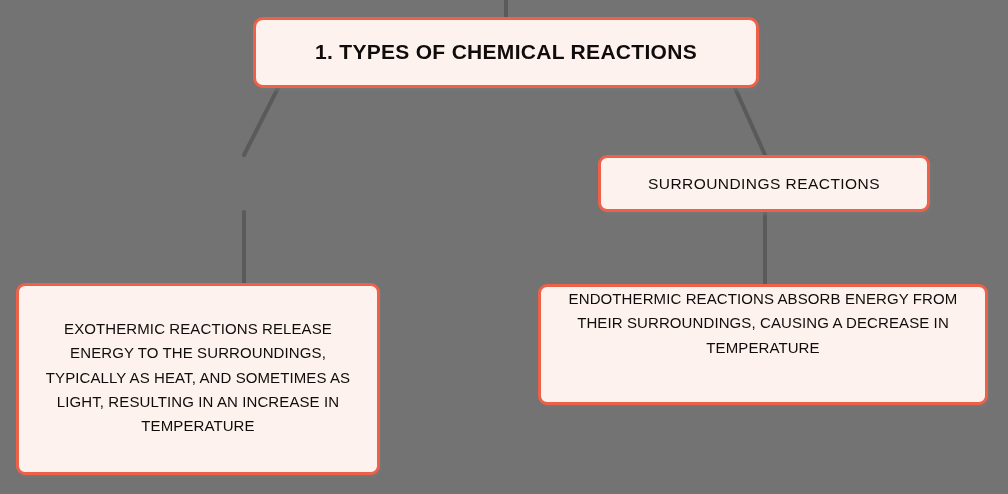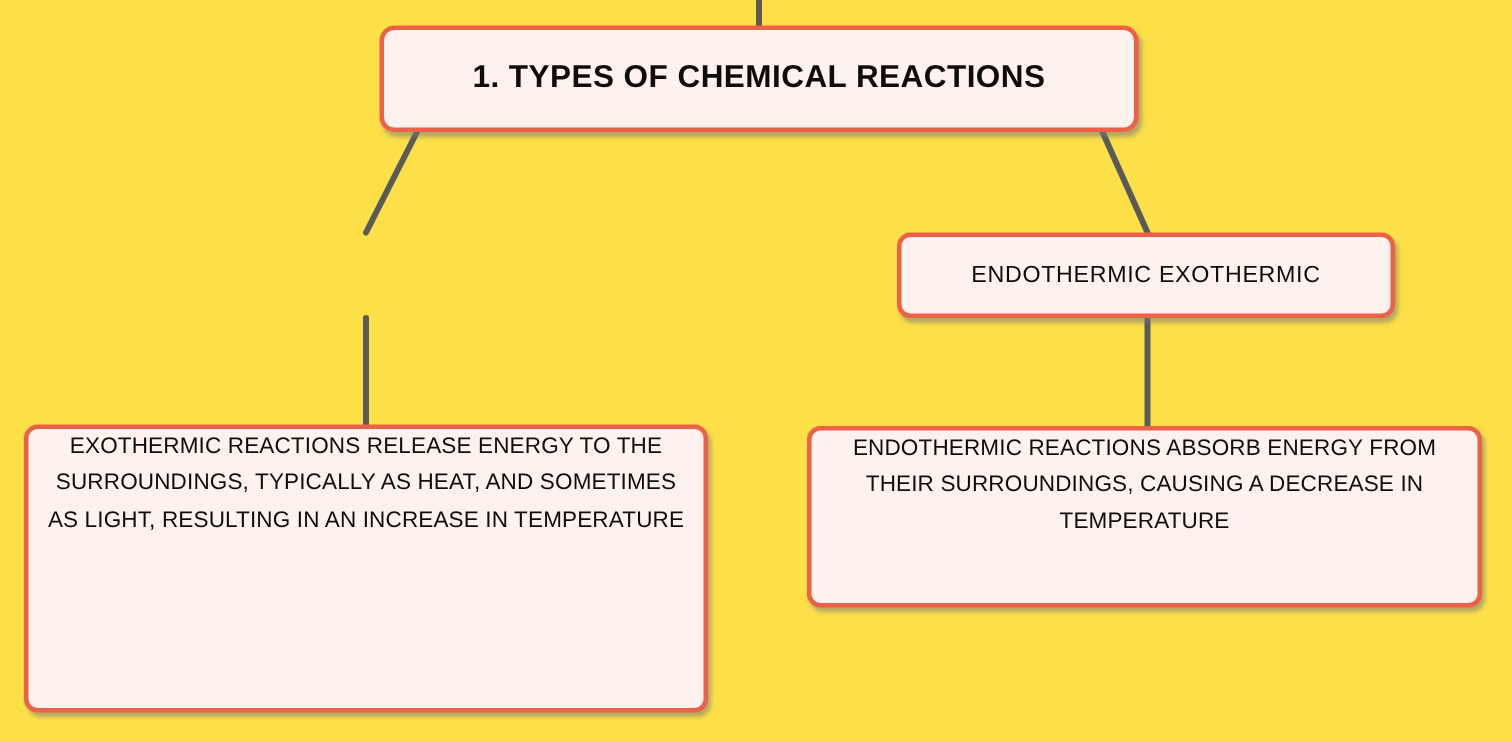--- a/index.html
+++ b/index.html
@@ -15,21 +15,21 @@
     overflow: hidden;
     font-family: "Liberation Sans", sans-serif;
     -webkit-font-smoothing: antialiased;
   }
 
   #canvas {
     position: absolute;
     inset: 0;
     width: 1008px;
     height: 494px;
-    background: #fde047;
+    background: #737373;
   }
 
   
   #connectors {
     position: absolute;
     left: 0;
     top: 0;
     width: 1008px;
     height: 494px;
     z-index: 1;
@@ -106,22 +106,23 @@
   .node-leaf .node-text {
     font-size: 15px;
     font-weight: normal;
     line-height: 1.62;
     letter-spacing: 0.1px;
     padding: 0 12px;
   }
   #node-exothermic-detail {
     left: 16px;
     top: 283px;
-    width: 456px;
+    width: 364px;
     height: 192px;
+    padding-top: 31px;
   }
   #node-endothermic-detail {
     left: 538px;
     top: 284px;
     width: 450px;
     height: 121px;
   }
 </style>
 </head>
 <body>
@@ -140,21 +141,21 @@
 
     <line x1="765" y1="212" x2="765" y2="285" stroke="#5A5A5A" stroke-width="4" stroke-linecap="round"></line>
   </svg>
 
   <div class="node" id="node-root">
     <span class="node-text">1. TYPES OF CHEMICAL REACTIONS</span>
   </div>
 
 
   <div class="node node-branch" id="node-endothermic">
-    <span class="node-text">ENDOTHERMIC EXOTHERMIC</span>
+    <span class="node-text">SURROUNDINGS REACTIONS</span>
   </div>
 
   <div class="node node-leaf" id="node-exothermic-detail">
     <span class="node-text">EXOTHERMIC REACTIONS RELEASE ENERGY TO THE SURROUNDINGS, TYPICALLY AS HEAT, AND SOMETIMES AS LIGHT, RESULTING IN AN INCREASE IN TEMPERATURE</span>
   </div>
 
   <div class="node node-leaf" id="node-endothermic-detail">
     <span class="node-text">ENDOTHERMIC REACTIONS ABSORB ENERGY FROM THEIR SURROUNDINGS, CAUSING A DECREASE IN TEMPERATURE</span>
   </div>
 

